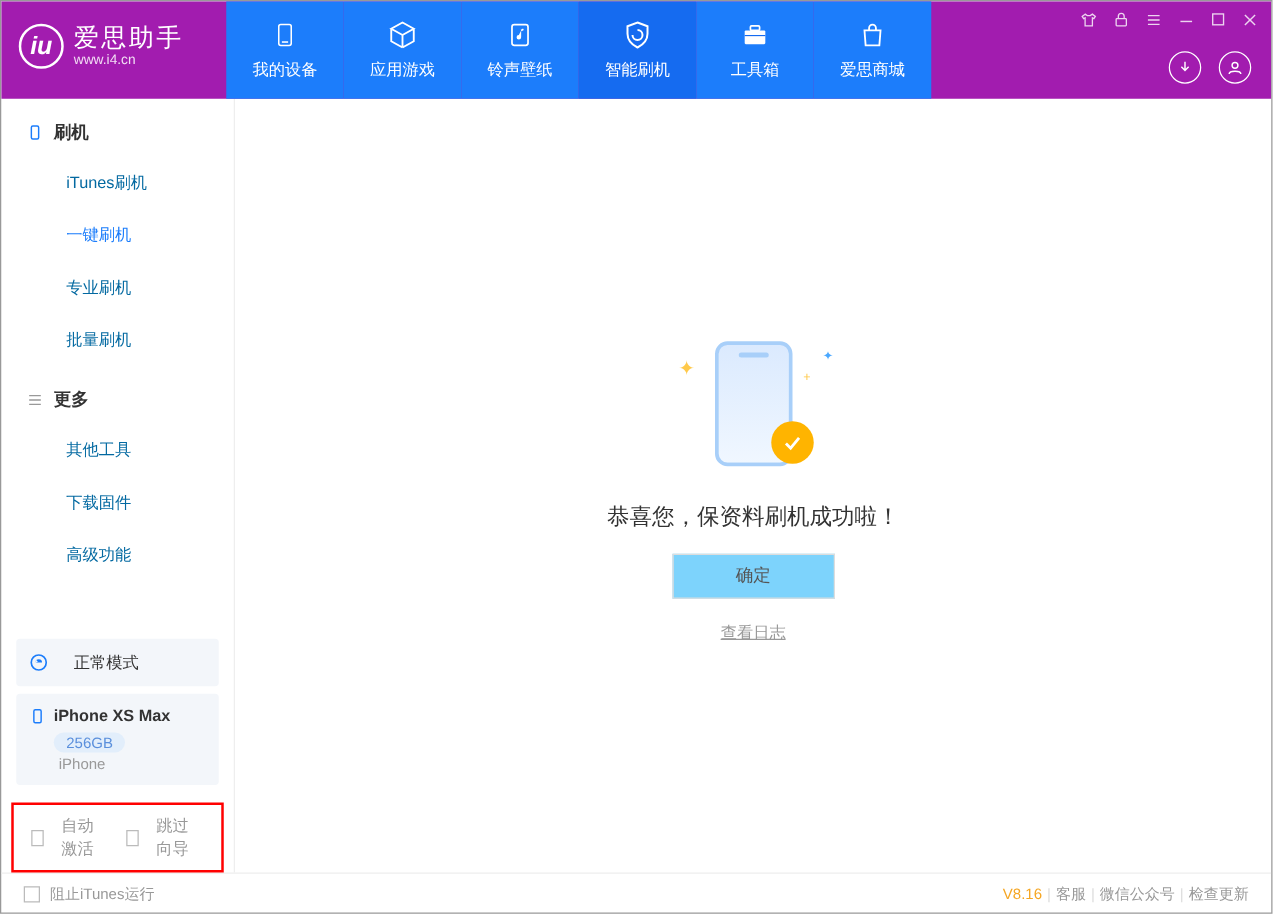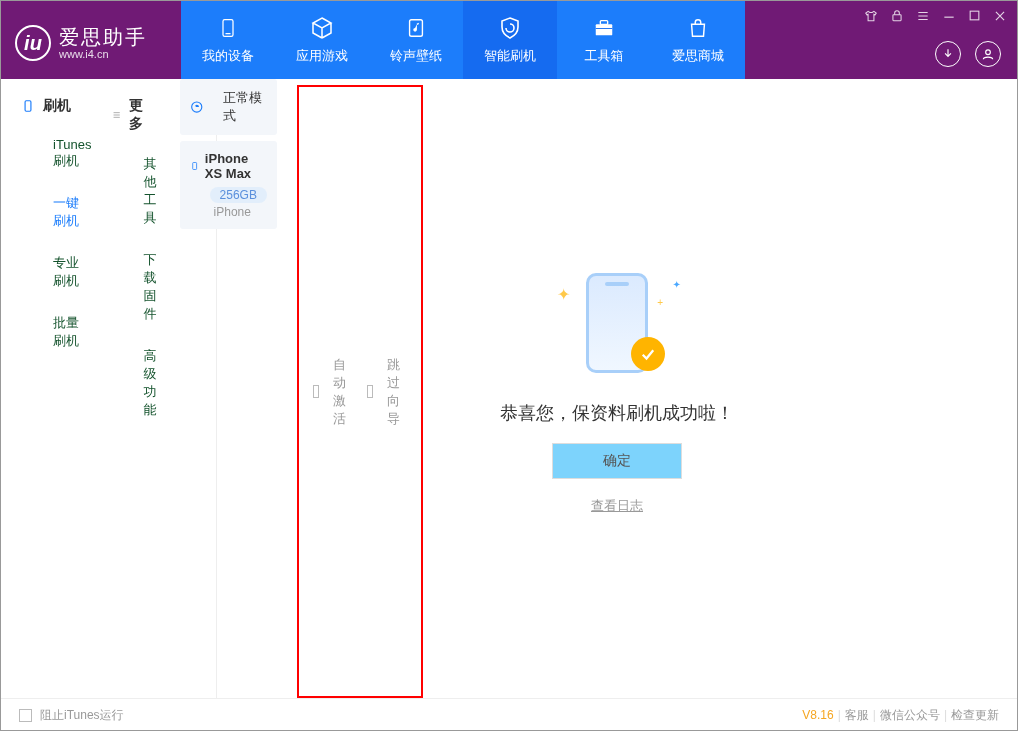--- a/index.html
+++ b/index.html
@@ -1,43 +1,43 @@
 <!DOCTYPE html>
 <html><head>
 <meta charset="utf-8">
 <style>
 * { margin: 0; padding: 0; box-sizing: border-box; font-family: "Microsoft YaHei", Arial, sans-serif; }
 body { background: #fff; width: 1018px; height: 731px; overflow: hidden; border: 1px solid #999; }
 
 
-.header { background: #701a75; height: 78px; display: flex; align-items: flex-end; color: #fff; position: relative; }
+.header { background: #a21caf; height: 78px; display: flex; align-items: flex-start; color: #fff; position: relative; }
 .logo-area { display: flex; align-items: center; padding: 18px 14px; gap: 8px; }
 .logo-circle { width: 36px; height: 36px; border: 2.5px solid #fff; border-radius: 50%; display: flex; align-items: center; justify-content: center; font-weight: bold; font-size: 20px; font-style: italic; }
 .logo-text .t1 { font-size: 20px; line-height: 1.1; letter-spacing: 2px; }
 .logo-text .t2 { font-size: 11px; opacity: .85; }
 
 .nav { display: flex; height: 100%; margin-left: 20px; }
 .nav-item { background: #1c7dfb; color: #fff; width: 94px; display: flex; flex-direction: column; align-items: center; justify-content: center; gap: 6px; font-size: 13px; cursor: pointer; }
 .nav-item.active { background: #156bf0; }
 .nav-icon { width: 26px; height: 26px; display: flex; align-items: center; justify-content: center; }
 
 .window-controls { position: absolute; right: 10px; top: 8px; display: flex; gap: 12px; font-size: 14px; }
 .window-controls span, .window-controls svg { cursor: pointer; opacity: .9; }
 
 .header-actions { position: absolute; right: 16px; bottom: 12px; display: flex; gap: 14px; }
 .circle-btn { width: 26px; height: 26px; border: 1.6px solid #fff; border-radius: 50%; display: flex; align-items: center; justify-content: center; cursor: pointer; }
 
 
 .body { display: flex; height: 619px; }
-.sidebar { width: 216px; border-right: 1px solid #eee; display: flex; flex-direction: row; }
+.sidebar { width: 187px; border-right: 1px solid #eee; display: flex; flex-direction: column; }
 .side-section { padding: 18px 0 0 0; }
 .side-head { display: flex; align-items: center; gap: 8px; font-size: 14px; font-weight: bold; color: #333; padding: 0 20px 10px; }
 .side-head svg { width: 14px; height: 14px; }
 .side-list { display: flex; flex-direction: column; }
-.side-item { padding: 12px 0 12px 52px; font-size: 13px; color: #14532d; cursor: pointer; }
+.side-item { padding: 12px 0 12px 52px; font-size: 13px; color: #0369a1; cursor: pointer; }
 .side-item.active { color: #1c7dfb; position: relative; }
 
 .spacer { flex: 1; }
 
 .sidebar-boxes { display: flex; flex-direction: column; gap: 6px; padding: 0 12px 8px; }
 .sb-box { background: #f3f6fa; border-radius: 3px; padding: 10px; font-size: 13px; color: #333; }
 .sb-box.mode { display: flex; align-items: center; gap: 20px; }
 .sb-box .dev-name { font-weight: bold; color: #333; display: flex; align-items: center; gap: 6px; }
 .sb-storage { display: inline-block; background: #e2eefb; color: #5a8fdc; border-radius: 10px; padding: 1px 10px; font-size: 12px; margin: 6px 0 2px 20px; }
 .sb-sub { color: #999; font-size: 12px; margin-left: 24px; }

